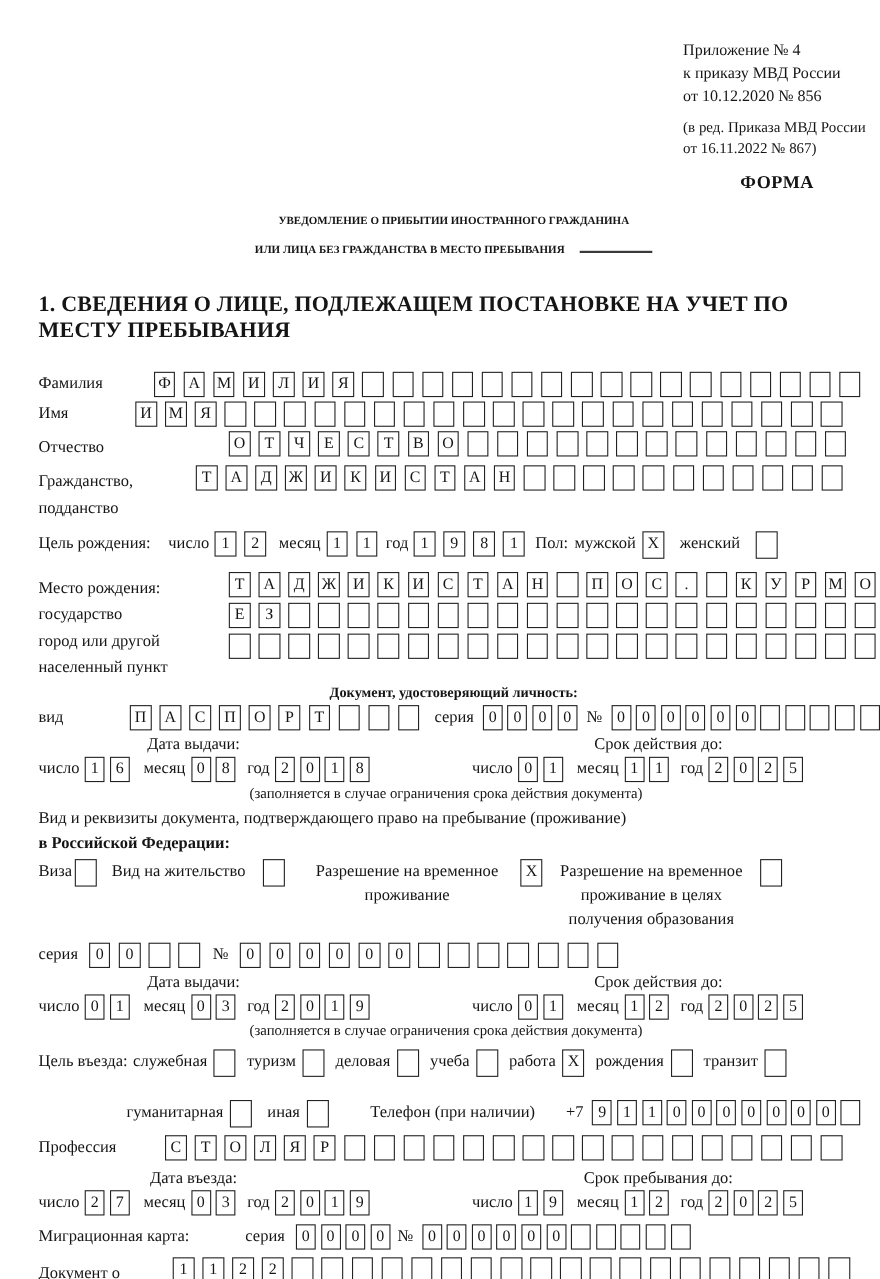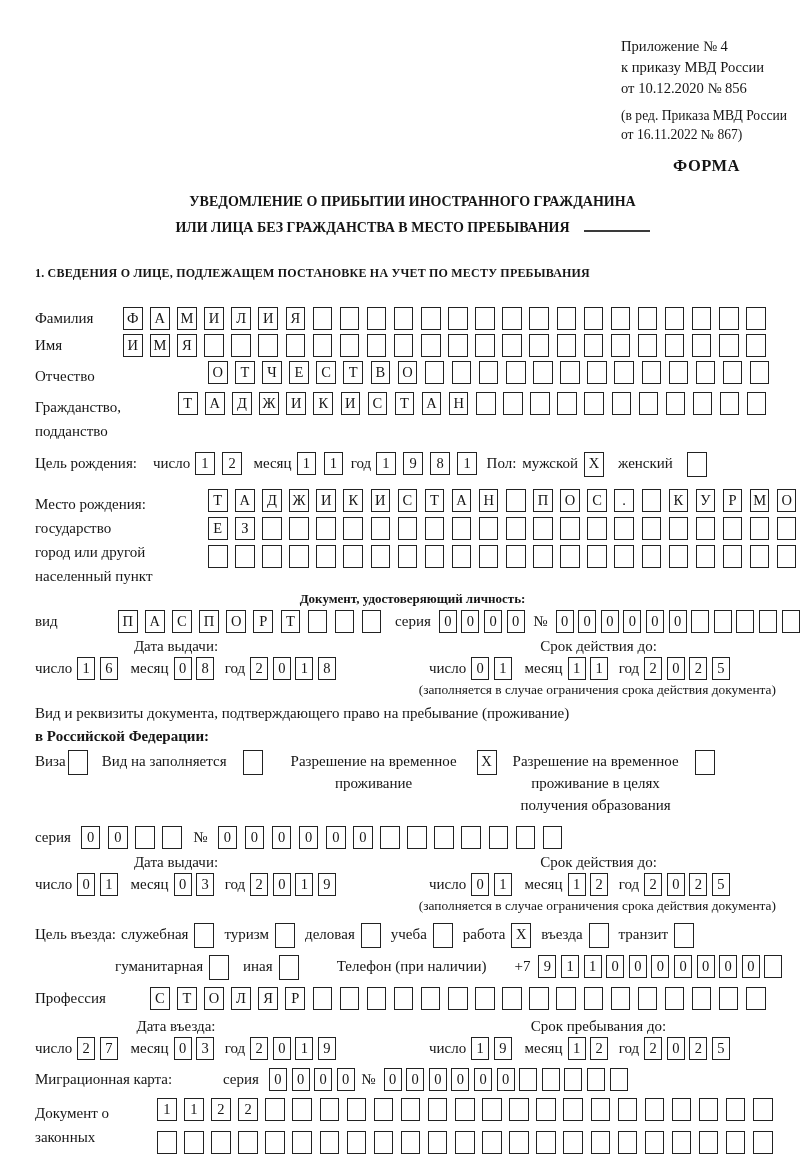--- a/index.html
+++ b/index.html
@@ -5,23 +5,23 @@
   html,body{margin:0;padding:0;background:#ffffff;}
   .page{
     position:relative;width:800px;height:1163px;box-sizing:border-box;
     padding:36px 10px 10px 35px;background:#fff;color:#151515;
     font-family:"Liberation Serif","DejaVu Serif",serif;font-size:15px;
     overflow:hidden;
   }
   .hdr-ref{margin-left:586px;width:210px;line-height:21px;font-size:14.6px;}
   .hdr-amend{margin-left:586px;width:214px;line-height:19px;font-size:13.6px;margin-top:7px;}
   .forma{text-align:right;padding-right:50px;font-weight:bold;font-size:16.5px;margin-top:12px;letter-spacing:.5px;}
-  .title{text-align:center;font-weight:bold;font-size:14px;margin-top:13px;line-height:26px;}
+  .title{text-align:center;font-weight:bold;font-size:10px;margin-top:13px;line-height:26px;}
   .blank-line{display:inline-block;width:66px;border-bottom:2px solid #3a3a3a;margin-left:14px;vertical-align:baseline;}
-  .sec1{font-weight:bold;font-size:12px;margin-top:25px;letter-spacing:.2px;}
+  .sec1{font-weight:bold;font-size:20px;margin-top:25px;letter-spacing:.2px;}
 
   .frow{display:flex;align-items:flex-start;margin-top:4px;}
   .lbl{padding-top:3px;flex:none;}
   .lbl-lines div{line-height:24px;}
   .w88{width:88px;flex:none;}
   .w143{width:143px;flex:none;}
   .w173{width:173px;flex:none;}
   .w115{width:115px;flex:none;}
   .w122{width:122px;flex:none;}
 
@@ -35,21 +35,21 @@
   .cb .cell{width:20px;height:25px;margin-right:0;}
   .mb5{margin-bottom:5px;}
 
   .dg{display:flex;align-items:flex-start;}
   .dlbl{padding-top:3px;margin-right:5px;flex:none;}
   .two-col{display:flex;margin-top:5px;}
   .col-l{width:372px;flex:none;}
   .col-r{flex:1;}
   .dhead{text-align:center;font-size:15px;margin-bottom:2px;}
   .note{font-size:13.4px;}
-  .note-right{text-align:right;padding-right:14px;margin-top:2px;}
+  .note-right{text-align:center;padding-right:14px;margin-top:2px;}
 
   .opt{display:flex;align-items:flex-start;}
   .optlbl{padding-top:3px;margin-right:6px;}
   .optlbl-c{text-align:center;line-height:22px;margin-right:10px;}
   .gap10{margin-left:10px;justify-content:flex-end;}
   .gap14{margin-left:14px;}
   .gap18{margin-left:18px;}
 </style>
 </head>
 <body>
@@ -69,21 +69,21 @@
 
   <div class="title">
     <div>УВЕДОМЛЕНИЕ О ПРИБЫТИИ ИНОСТРАННОГО ГРАЖДАНИНА</div>
     <div>
       <span>ИЛИ ЛИЦА БЕЗ ГРАЖДАНСТВА В МЕСТО ПРЕБЫВАНИЯ</span><span class="blank-line"></span>
     </div>
   </div>
 
   <div class="sec1">1. СВЕДЕНИЯ О ЛИЦЕ, ПОДЛЕЖАЩЕМ ПОСТАНОВКЕ НА УЧЕТ ПО МЕСТУ ПРЕБЫВАНИЯ</div>
 
-  <div class="frow" style="margin-top:26px;">
+  <div class="frow" style="margin-top:26px;justify-content:space-between;">
     <span class="lbl w88">Фамилия</span>
     <span class="cells"><span class="cell">Ф</span><span class="cell">А</span><span class="cell">М</span><span class="cell">И</span><span class="cell">Л</span><span class="cell">И</span><span class="cell">Я</span><span class="cell"></span><span class="cell"></span><span class="cell"></span><span class="cell"></span><span class="cell"></span><span class="cell"></span><span class="cell"></span><span class="cell"></span><span class="cell"></span><span class="cell"></span><span class="cell"></span><span class="cell"></span><span class="cell"></span><span class="cell"></span><span class="cell"></span><span class="cell"></span><span class="cell"></span></span>
   </div>
 
   <div class="frow">
     <span class="lbl w88">Имя</span>
     <span class="cells"><span class="cell">И</span><span class="cell">М</span><span class="cell">Я</span><span class="cell"></span><span class="cell"></span><span class="cell"></span><span class="cell"></span><span class="cell"></span><span class="cell"></span><span class="cell"></span><span class="cell"></span><span class="cell"></span><span class="cell"></span><span class="cell"></span><span class="cell"></span><span class="cell"></span><span class="cell"></span><span class="cell"></span><span class="cell"></span><span class="cell"></span><span class="cell"></span><span class="cell"></span><span class="cell"></span><span class="cell"></span></span>
   </div>
 
   <div class="frow">
@@ -171,21 +171,21 @@
 
   <div style="margin-top:7px;">Вид и реквизиты документа, подтверждающего право на пребывание (проживание)</div>
   <div style="margin-top:6px;font-weight:bold;">в Российской Федерации:</div>
 
   <div class="frow" style="margin-top:5px;">
     <span class="opt">
       <span class="optlbl" style="margin-right:2px;">Виза</span>
       <span class="cells cb"><span class="cell"></span></span>
     </span>
     <span class="opt gap14">
-      <span class="optlbl" style="margin-right:16px;">Вид на заполняется</span>
+      <span class="optlbl" style="margin-right:16px;">Вид на жительство</span>
       <span class="cells cb"><span class="cell"></span></span>
     </span>
     <span class="opt gap18">
       <span class="optlbl-c" style="width:186px;">Разрешение на временное проживание</span>
       <span class="cells cb"><span class="cell">X</span></span>
     </span>
     <span class="opt gap10">
       <span class="optlbl-c" style="width:178px;">Разрешение на временное проживание в целях получения образования</span>
       <span class="cells cb"><span class="cell"></span></span>
     </span>
@@ -240,30 +240,30 @@
     </span>
     <span class="opt gap10">
       <span class="optlbl">учеба</span>
       <span class="cells cb"><span class="cell"></span></span>
     </span>
     <span class="opt gap10">
       <span class="optlbl">работа</span>
       <span class="cells cb"><span class="cell">X</span></span>
     </span>
     <span class="opt gap10">
-      <span class="optlbl">въезда</span>
+      <span class="optlbl">рождения</span>
       <span class="cells cb"><span class="cell"></span></span>
     </span>
     <span class="opt gap10">
       <span class="optlbl">транзит</span>
       <span class="cells cb"><span class="cell"></span></span>
     </span>
   </div>
 
-  <div class="frow" style="margin-top:7px;padding-left:80px;">
+  <div class="frow" style="margin-top:21px;padding-left:80px;">
     <span class="opt">
       <span class="optlbl">гуманитарная</span>
       <span class="cells cb"><span class="cell"></span></span>
     </span>
     <span class="opt gap14">
       <span class="optlbl">иная</span>
       <span class="cells cb"><span class="cell"></span></span>
     </span>
     <span class="lbl" style="margin-left:38px;">Телефон (при наличии)</span>
     <span class="lbl" style="margin-left:28px;margin-right:8px;">+7</span>

